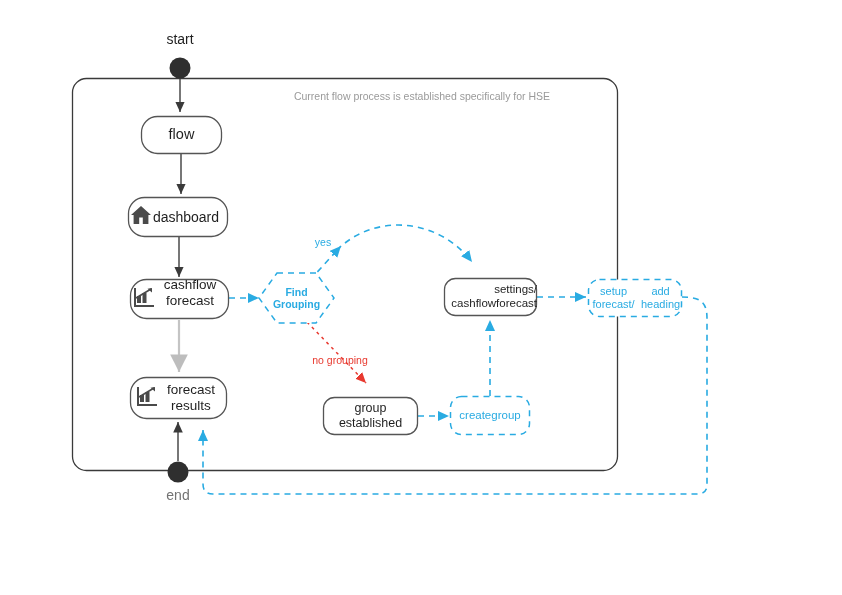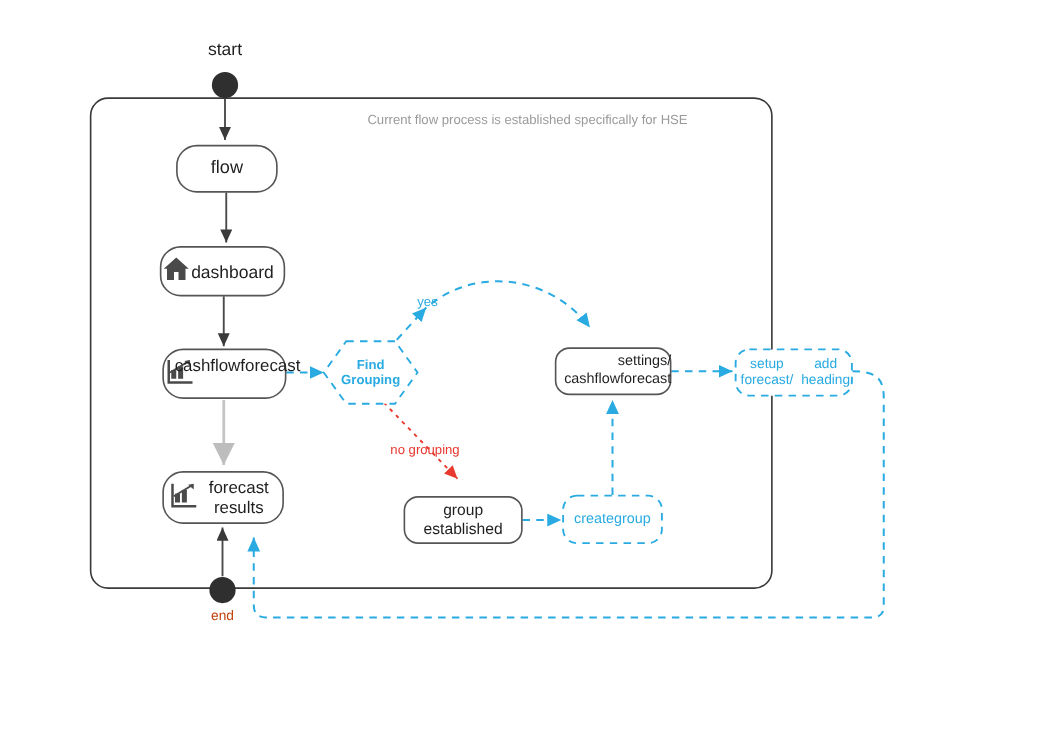--- a/index.html
+++ b/index.html
@@ -116,29 +116,29 @@
     <path d="M1,0 L1,18 L20,18" fill="none" stroke="#4a4a4a" stroke-width="2"></path>
     <path d="M3,15 L3,8 L7,8 L7,15 Z" fill="#4a4a4a"></path>
     <path d="M8.5,15 L8.5,5 L12.5,5 L12.5,15 Z" fill="#4a4a4a"></path>
     <path d="M2,10 L17,1" fill="none" stroke="#4a4a4a" stroke-width="1.6"></path>
     <path d="M18,0 L18,4.5 L13.5,0.8 Z" fill="#4a4a4a"></path>
   </g>
 </svg>
 
 <div class="free-label" style="left:150px; top:31px; width:60px; font-size:14px; color:#1f1f1f;">start</div>
 
-<div class="free-label" style="left:148px; top:487px; width:60px; font-size:11px; color:#c2410c;">end</div>
+<div class="free-label" style="left:148px; top:487px; width:60px; font-size:14px; color:#737373;">end</div>
 
 <div class="free-label" style="left:252px; top:90px; width:340px; font-size:10.5px; color:#9a9a9a;">Current flow process is established specifically for HSE</div>
 
 <div class="node-label" style="left:141px; top:116px; width:81px; height:38px; font-size:14.5px; color:#1f1f1f;">flow</div>
 
 <div class="node-label" style="left:150px; top:197px; width:72px; height:40px; font-size:14px; color:#1f1f1f;">dashboard</div>
 
-<div class="node-label" style="left:153px; top:279px; width:74px; height:28px; font-size:13.5px; color:#1f1f1f; flex-direction:row;">
+<div class="node-label" style="left:153px; top:279px; width:74px; height:28px; font-size:13.5px; color:#1f1f1f; flex-direction:column;">
   <span>cashflow</span>
   <span>forecast</span>
 </div>
 
 <div class="node-label" style="left:155px; top:377px; width:72px; height:42px; font-size:13.5px; color:#1f1f1f; flex-direction:column;">
   <span>forecast</span>
   <span>results</span>
 </div>
 
 <div class="node-label" style="left:259px; top:274px; width:75px; height:48px; font-size:10.5px; color:#29abe2; flex-direction:column;font-weight:bold;">
@@ -159,15 +159,15 @@
 <div class="node-label" style="left:323px; top:397px; width:95px; height:38px; font-size:12.5px; color:#1f1f1f; flex-direction:column;">
   <span>group</span>
   <span>established</span>
 </div>
 
 <div class="node-label" style="left:450px; top:396px; width:80px; height:39px; font-size:11.5px; color:#29abe2; flex-direction:row;">
   <span>create</span>
   <span>group</span>
 </div>
 
-<div class="free-label" style="left:322px; top:236px; width:40px; font-size:10.5px; color:#29abe2;">yes</div>
+<div class="free-label" style="left:303px; top:236px; width:40px; font-size:10.5px; color:#29abe2;">yes</div>
 
 <div class="free-label" style="left:300px; top:354px; width:80px; font-size:10.5px; color:#e8392f;">no grouping</div>
 
 </body></html>

